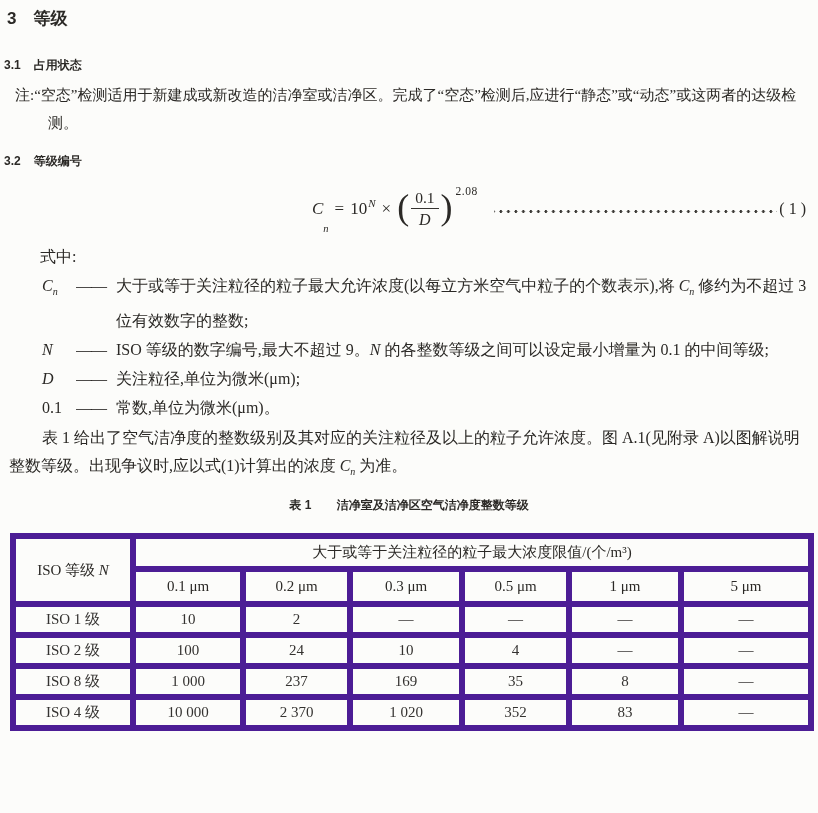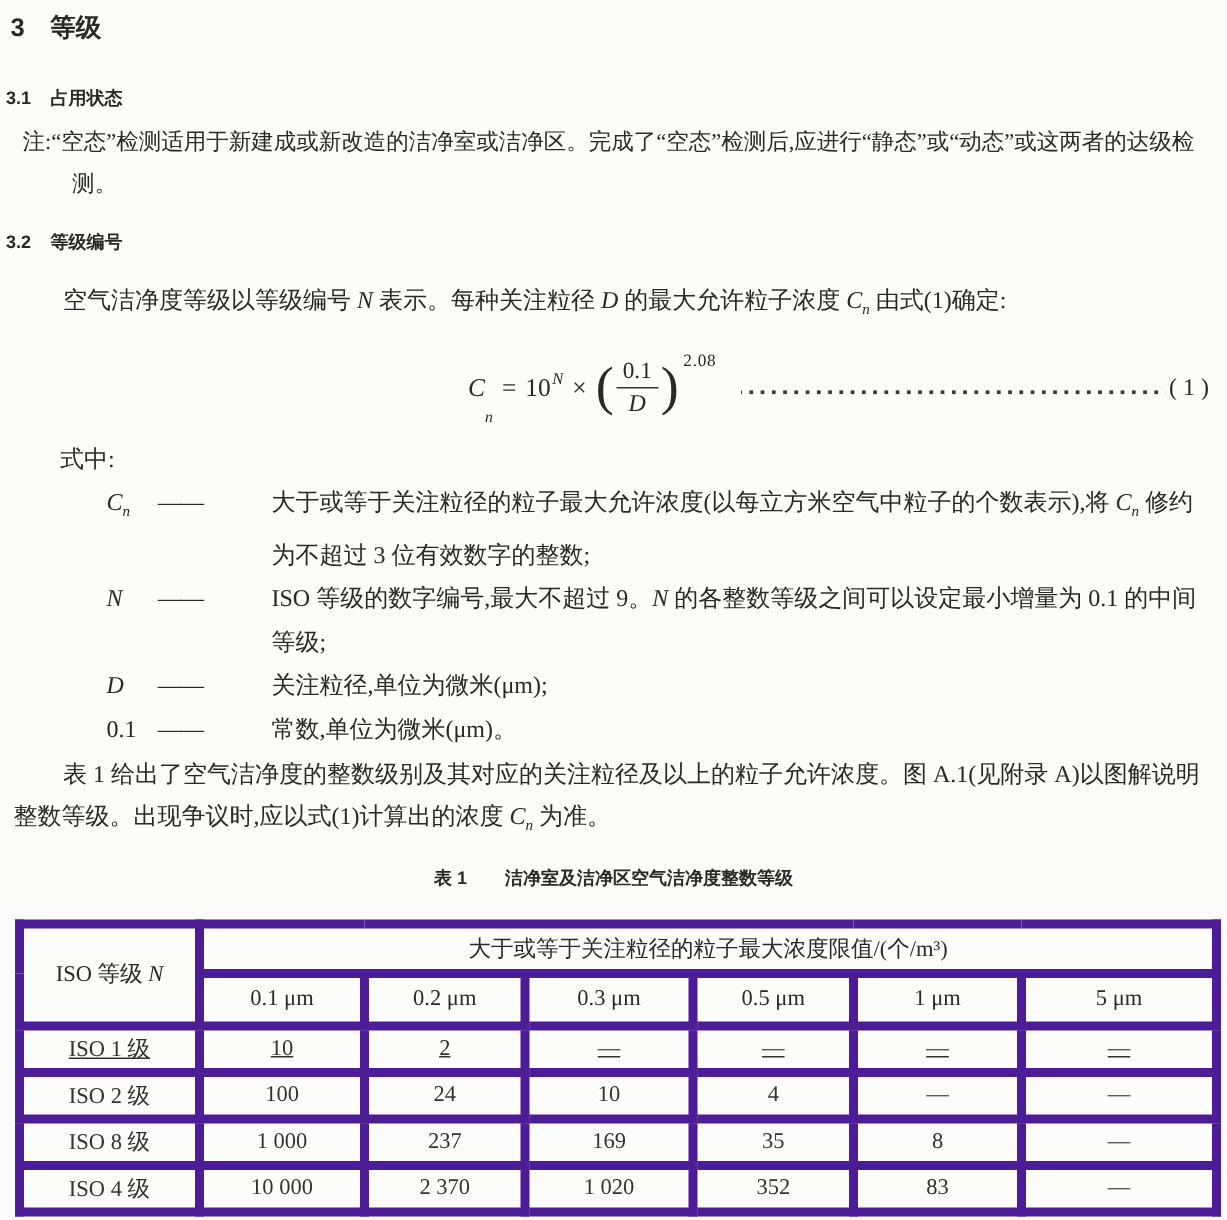--- a/index.html
+++ b/index.html
@@ -48,41 +48,41 @@
   .exp{font-size:11.5px;position:relative;top:-18px;margin-left:3px;letter-spacing:0.5px;}
   .leader{flex:1;height:5px;margin:0 2px 0 16px;align-self:center;
           transform:translateY(2px);
           background-image:radial-gradient(circle,#3c3a36 1.3px,transparent 1.6px);
           background-size:7.5px 5px;background-position:center;}
   .eq-no{font-size:16px;white-space:pre;margin-right:2px;}
 
   
   .where-label{margin:4px 0 0 40px;font-size:16px;line-height:29px;}
   .def-item{display:flex;margin:0 8px 0 42px;font-size:16px;line-height:29px;}
-  .def-term{flex:none;width:34px;margin-left:29px;}
+  .def-term{flex:none;width:34px;}
   .def-dash{flex:none;width:40px;letter-spacing:-1px;white-space:nowrap;overflow:hidden;}
-  .def-text{flex:1;margin-left:36px;}
+  .def-text{flex:1;}
 
   
   .tcaption{margin-top:11px;text-align:center;
             font-family:"Liberation Sans","DejaVu Sans",sans-serif;
             font-weight:bold;font-size:12px;}
   .tcaption .cap-label{margin-right:22px;}
 
   
   table.t1{border-collapse:collapse;table-layout:fixed;
            margin:19px 0 0 10px;width:798px;font-size:15px;}
   table.t1 td{border:6px solid #4c1d95;text-align:center;vertical-align:middle;
               padding:0 2px;}
   table.t1{border:2px solid #3b3934;}
   tr.hdr1{height:33px;}
   tr.hdr2{height:35px;}
   tr.body-row{height:31px;}
   tr.body-row td{color:#343230;}
-  tr.sep td{border-top:3px solid #404040;text-decoration:underline;}
+  tr.sep td{border-top:3px solid #404040;}
   td.corner{font-size:15px;}
   td.dash{color:#6b6965;}
 </style>
 </head>
 <body>
 
 <div class="page">
 
   <div class="h1">
     <span>3</span>
@@ -95,21 +95,20 @@
   </div>
 
 
   <p class="note">注:“空态”检测适用于新建成或新改造的洁净室或洁净区。完成了“空态”检测后,应进行“静态”或“动态”或这两者的达级检测。</p>
 
   <div class="h2 s32">
     <span>3.2</span>
     <span>等级编号</span>
   </div>
 
-  <p class="body-p p32">空气洁净度等级以等级编号 <i class="v">N</i> 表示。每种关注粒径 <i class="v">D</i> 的最大允许粒子浓度 <i class="v">C</i><sub class="vs">n</sub> 由式(1)确定:</p>
 
   <div class="equation">
     <span class="eq-body">
       <span class="v">C</span>
         <span class="eq-sub">n</span>
       <span class="eq-op">=</span>
       <span>10</span>
         <span class="eq-sup">N</span>
       <span class="eq-op">×</span>
       <span class="paren">(</span>

